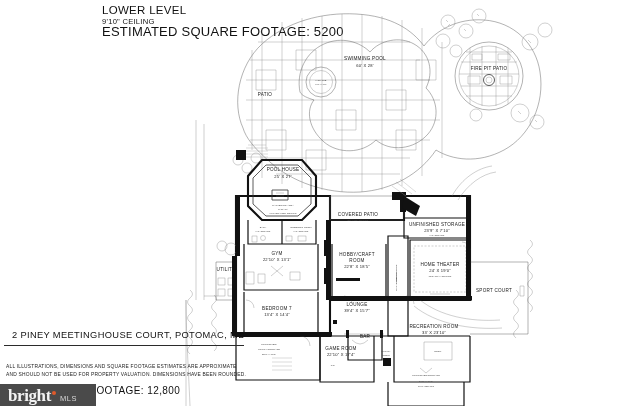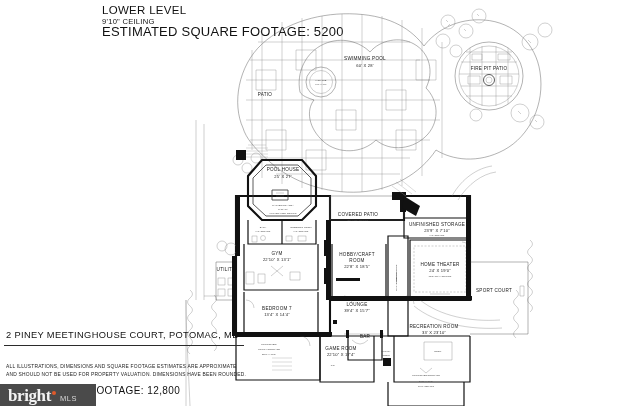--- a/index.html
+++ b/index.html
@@ -6,21 +6,21 @@
   body{width:640px;height:406px;overflow:hidden;font-family:"Liberation Sans",sans-serif;color:#1a1a1a;}
   #page{position:relative;width:640px;height:406px;background:#fff;}
 
   
   .hdr{position:absolute;left:78px;top:4px;margin-left:24px;}
   .hdr .t1{font-size:11.5px;letter-spacing:.3px;color:#111;line-height:13px;}
   .hdr .t2{font-size:7.6px;letter-spacing:.25px;color:#111;line-height:10px;}
   .hdr .t3{font-size:13px;letter-spacing:.25px;color:#111;line-height:10px;}
 
   
-  .addr{position:absolute;left:6px;top:330px;font-size:9.3px;letter-spacing:.35px;color:#111;}
+  .addr{position:absolute;left:12px;top:330px;font-size:9.3px;letter-spacing:.35px;color:#111;}
   .addr-rule{position:absolute;left:4px;top:345px;width:240px;height:1px;background:#2b2b2b;}
   .disc{position:absolute;left:6px;top:363px;font-size:4.9px;letter-spacing:.2px;line-height:7.6px;color:#222;width:252px;}
   .total{position:absolute;left:6px;top:385px;font-size:10px;letter-spacing:.4px;color:#111;}
 
   
   .wm{position:absolute;left:0px;top:384px;width:96px;height:24px;background:#4a4a4a;display:flex;align-items:center;text-align:right;}
   .wm .b{color:#f2f2f2;font-size:17px;font-weight:bold;letter-spacing:-.4px;margin-left:8px;font-family:"Liberation Serif",serif;}
   .wm .dot{width:4px;height:4px;border-radius:50%;background:#e05a2b;margin-left:1px;margin-bottom:7px;}
   .wm .m{color:#d8d8d8;font-size:7.5px;letter-spacing:.6px;margin-left:4px;margin-top:4px;}
 

